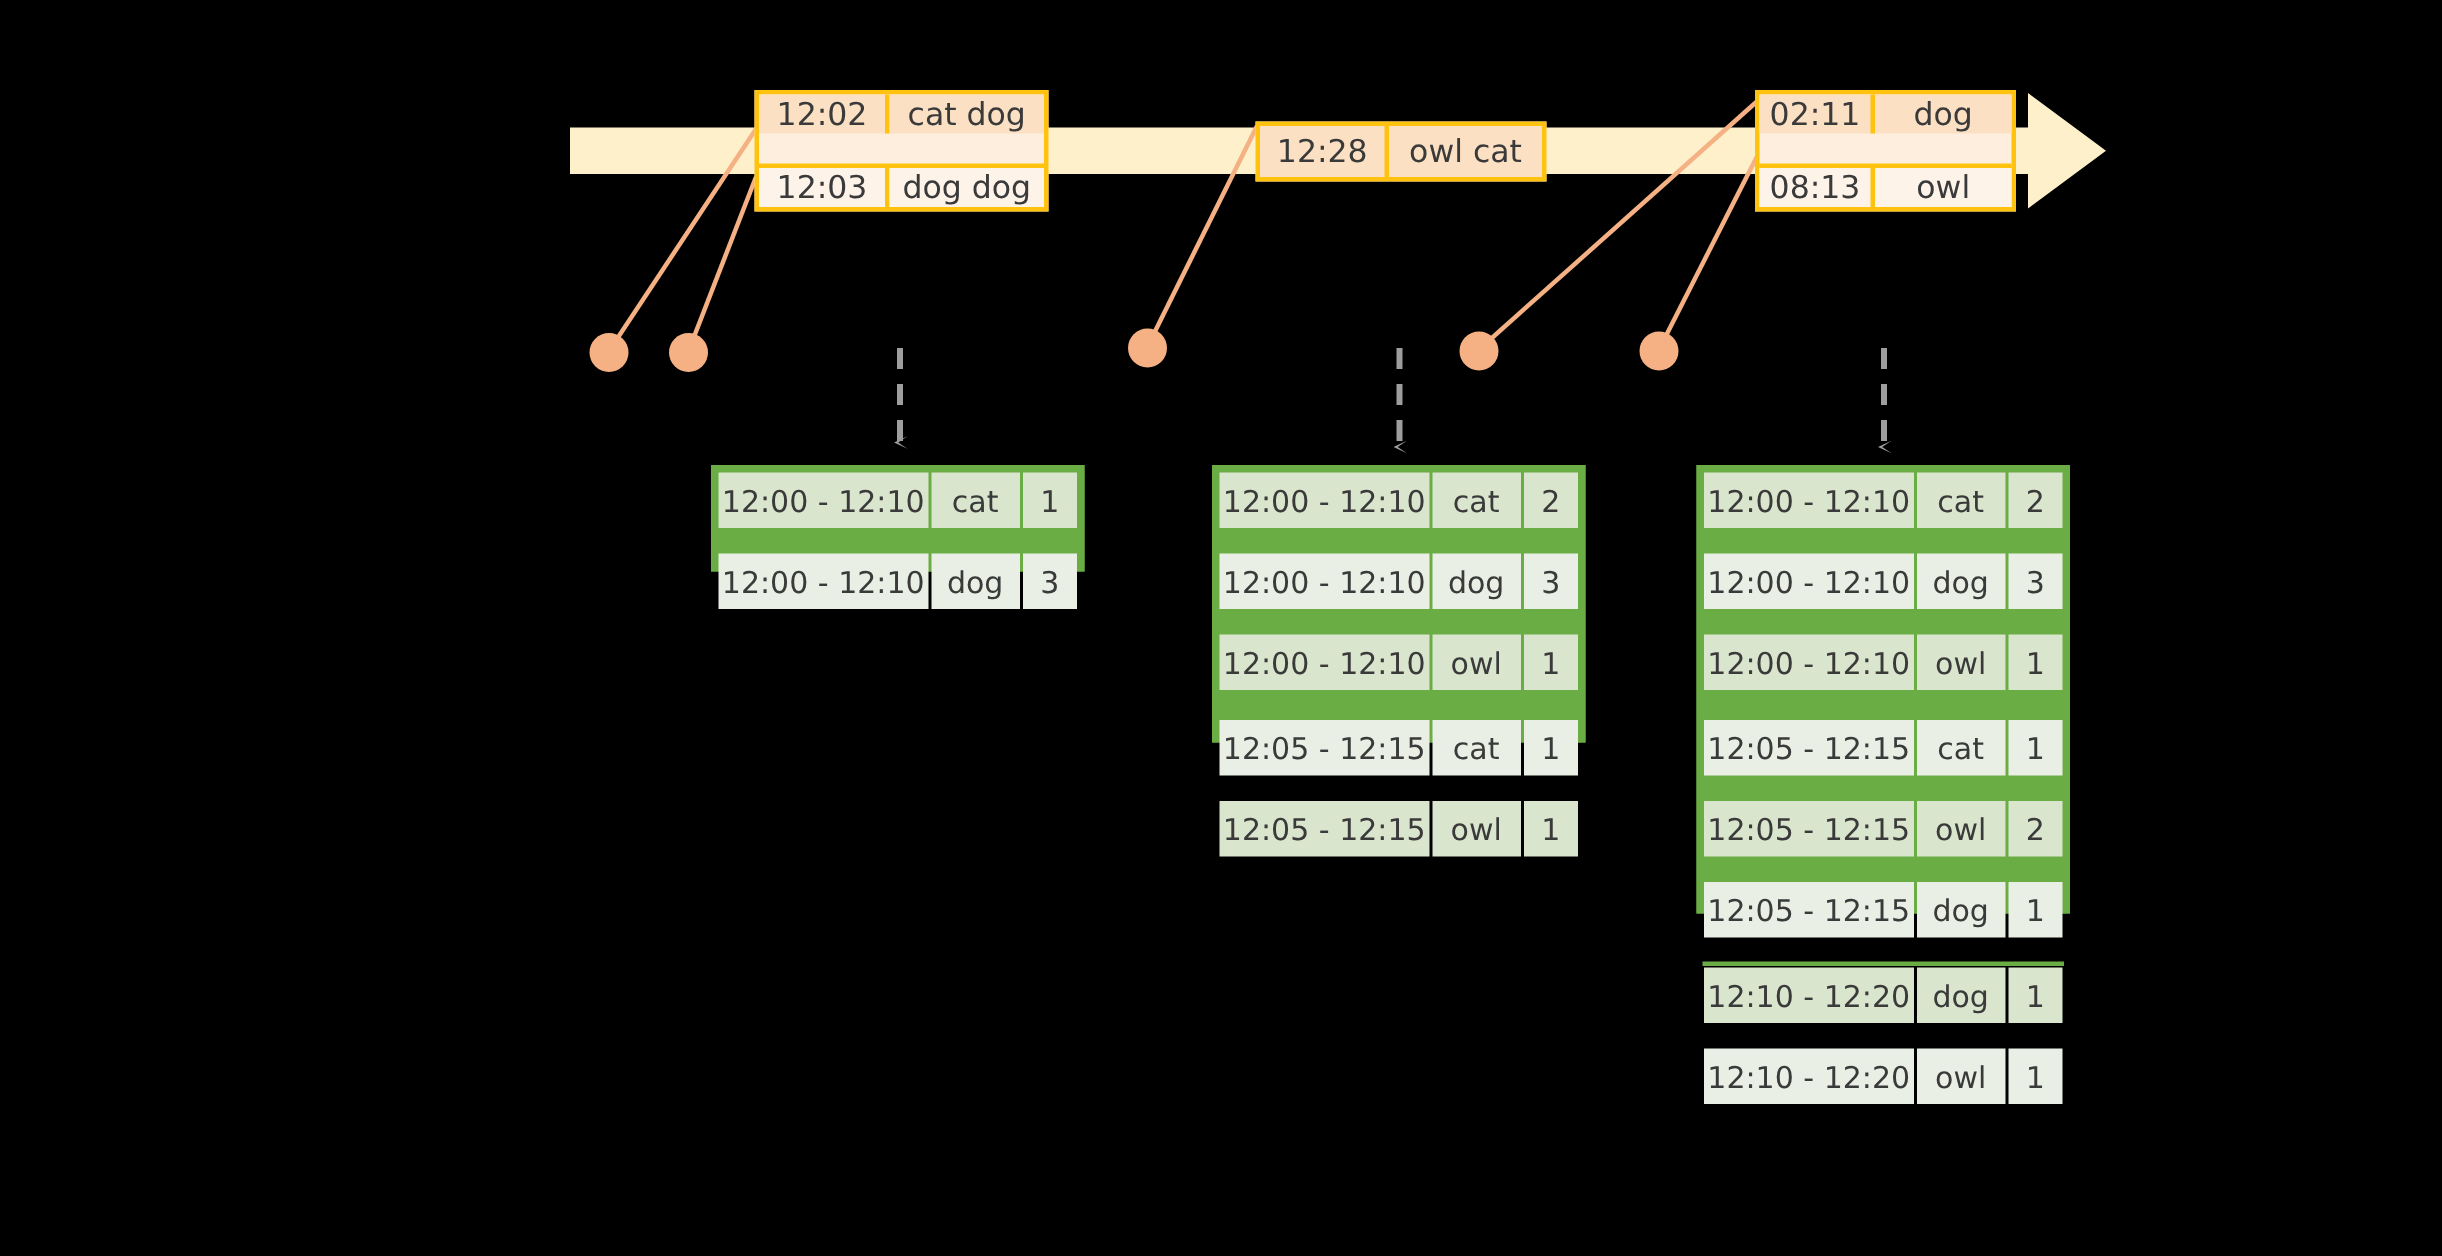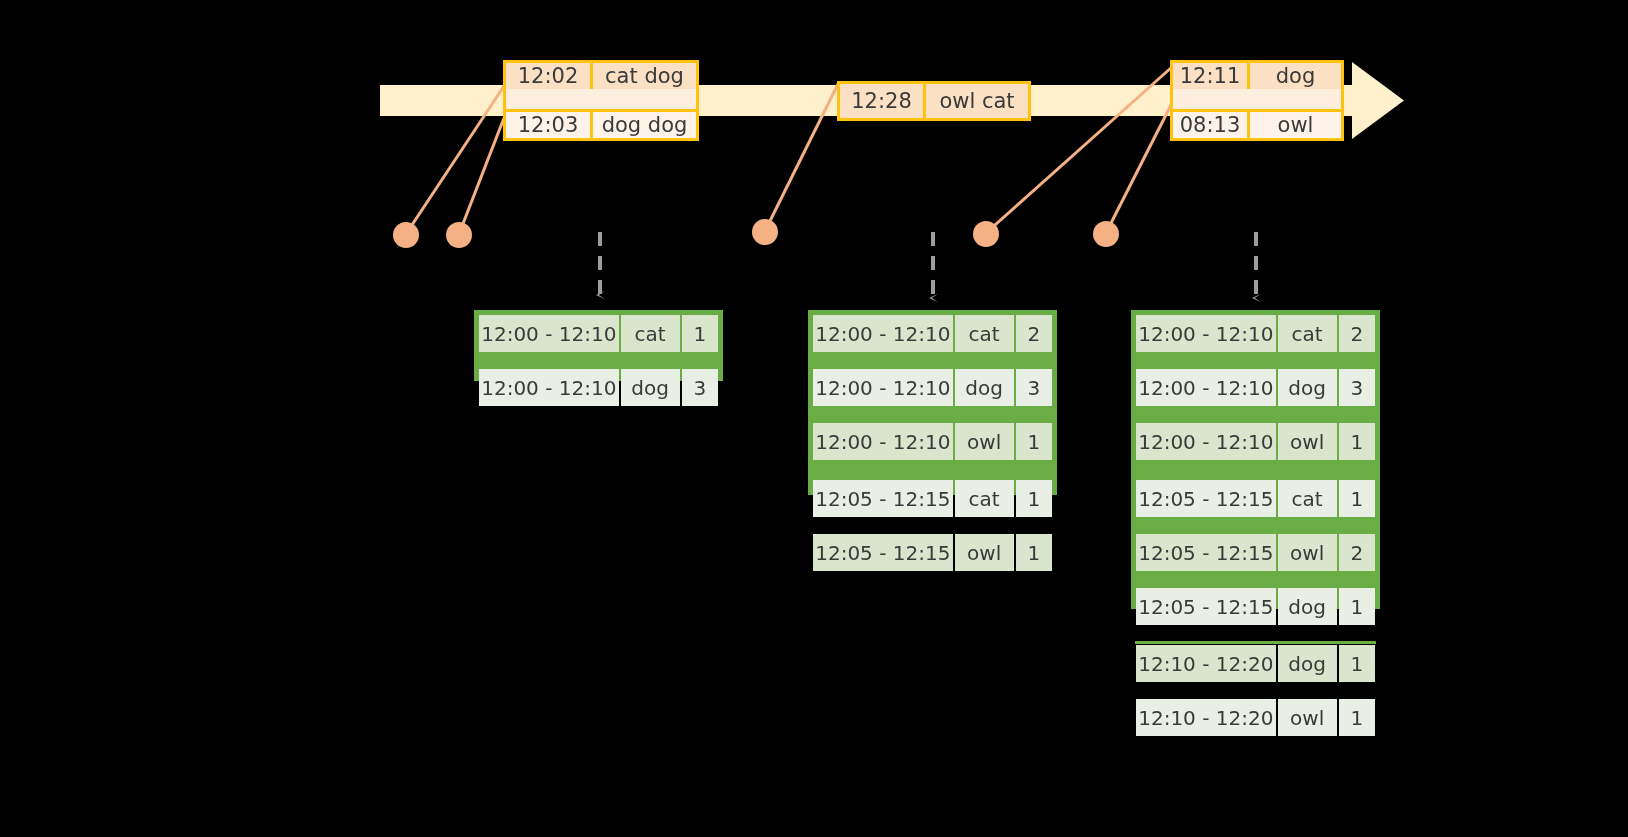--- a/index.html
+++ b/index.html
@@ -85,21 +85,21 @@
 
   <div class="evtbox" style="left:837px;top:81px;width:194px;height:40px;">
     <div class="evtrow shade">
       <div class="cell c-time" style="width:83px">12:28</div>
       <div class="cell c-words" style="flex:1">owl cat</div>
     </div>
   </div>
 
   <div class="evtbox" style="left:1170px;top:60px;width:174px;height:81px;">
     <div class="evtrow shade">
-      <div class="cell c-time" style="width:74px">12:11</div>
+      <div class="cell c-time" style="width:74px">02:11</div>
       <div class="cell c-words" style="flex:1">dog</div>
     </div>
     <div class="evtrow light">
       <div class="cell c-time" style="width:74px">08:13</div>
       <div class="cell c-words" style="flex:1">owl</div>
     </div>
   </div>
 
   <div class="gtable" style="left:474px;top:310px;width:249px;height:71px;">
     <div class="grow a">

